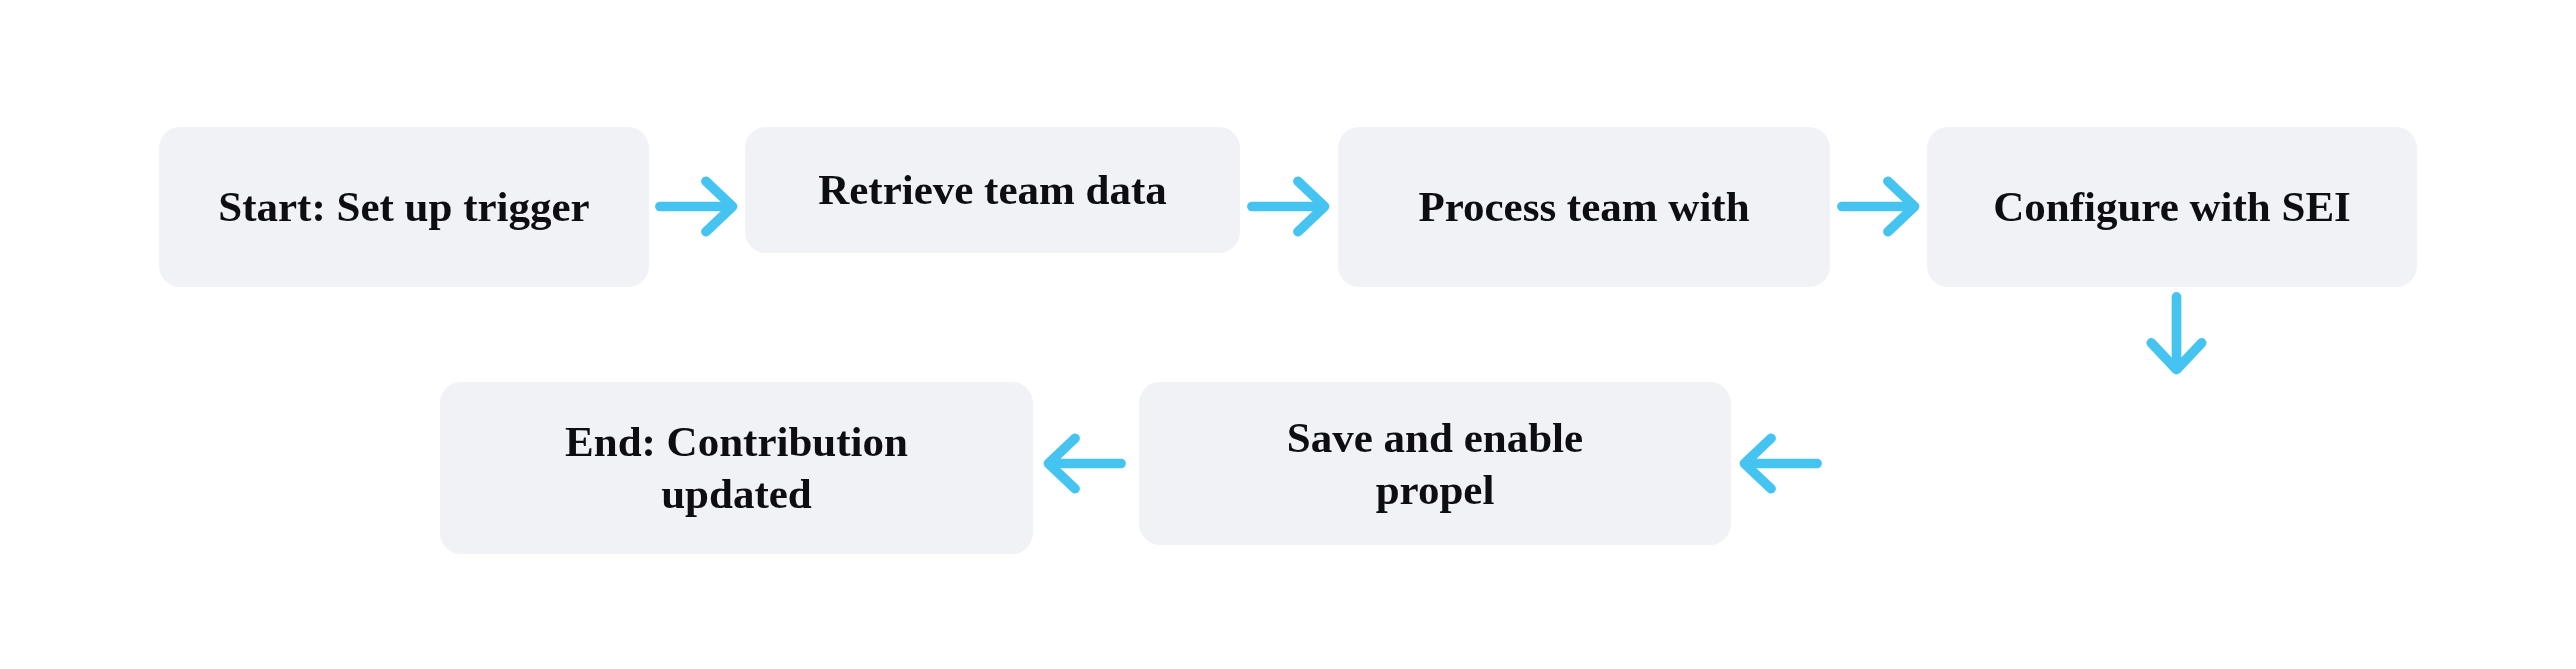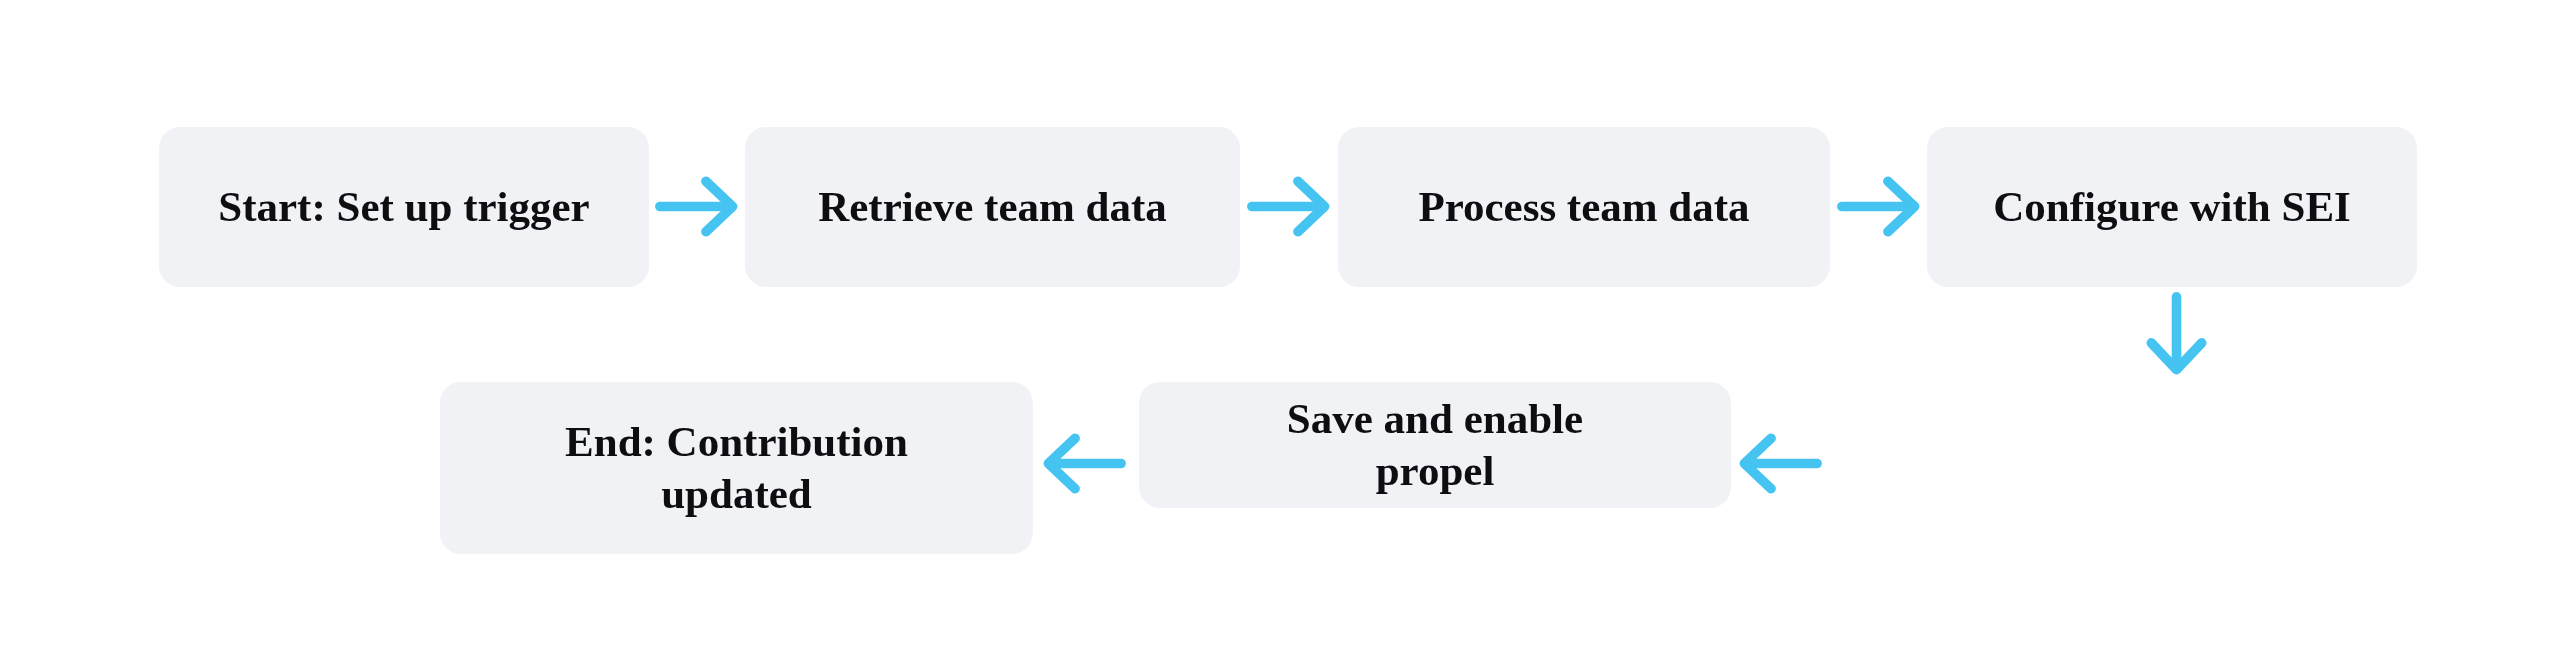--- a/index.html
+++ b/index.html
@@ -28,26 +28,26 @@
     text-align: center;
     color: var(--node-text);
     font-weight: 700;
     font-size: 43px;
     line-height: 1.2;
   }
   .node .label { display: block; white-space: nowrap; }
   .node.wrap .label { white-space: normal; }
   
   .n-start     { left: 159px;  top: 127px; width: 490px; height: 160px; }
-  .n-retrieve  { left: 745px; top: 127px; width: 495px; height: 160px; }
+  .n-retrieve  { left: 745px; top: 127px; width: 495px; height: 126px; }
   .n-process   { left: 1338px; top: 127px; width: 492px; height: 160px; }
   .n-integrate { left: 1927px; top: 127px; width: 490px; height: 160px; }
   
   .n-configure { left: 1828px; top: 382px; width: 590px; height: 163px; }
-  .n-save      { left: 1139px; top: 382px; width: 592px; height: 126px; }
+  .n-save      { left: 1139px; top: 382px; width: 592px; height: 163px; }
   .n-end       { left: 440px;  top: 382px; width: 593px; height: 172px; }
   .n-configure .label { max-width: 522px; }
   .n-save .label      { max-width: 417px; }
   .n-end .label       { max-width: 477px; }
   
   .arrow { position: absolute; }
   .arrow svg { display: block; }
   .arrow line, .arrow polyline {
     stroke: var(--arrow);
     stroke-width: 13;
@@ -67,21 +67,21 @@
 
 <div class="canvas">
 
   <div class="node n-start">
     <span class="label">Start: Set up trigger</span>
   </div>
   <div class="node n-retrieve">
     <span class="label">Retrieve team data</span>
   </div>
   <div class="node n-process">
-    <span class="label">Process team data</span>
+    <span class="label">Process team with</span>
   </div>
   <div class="node n-integrate">
     <span class="label">Configure with SEI</span>
   </div>
 
   <div class="node wrap n-save">
     <span class="label">Save and enable propel</span>
   </div>
   <div class="node wrap n-end">
     <span class="label">End: Contribution updated</span>

